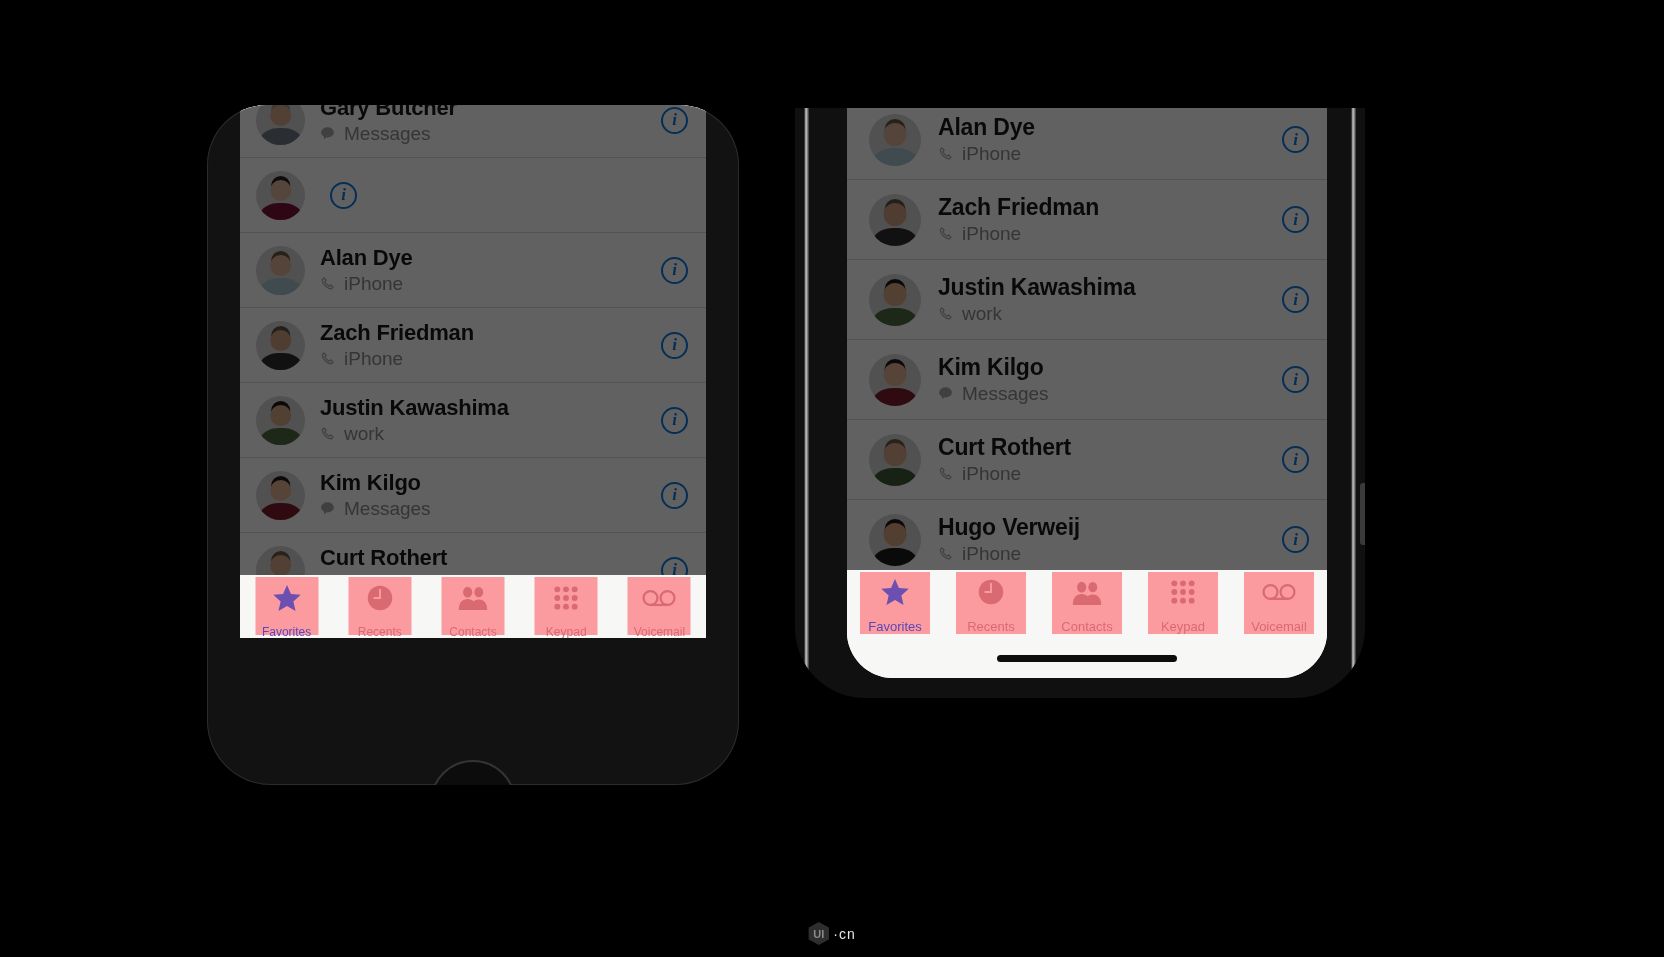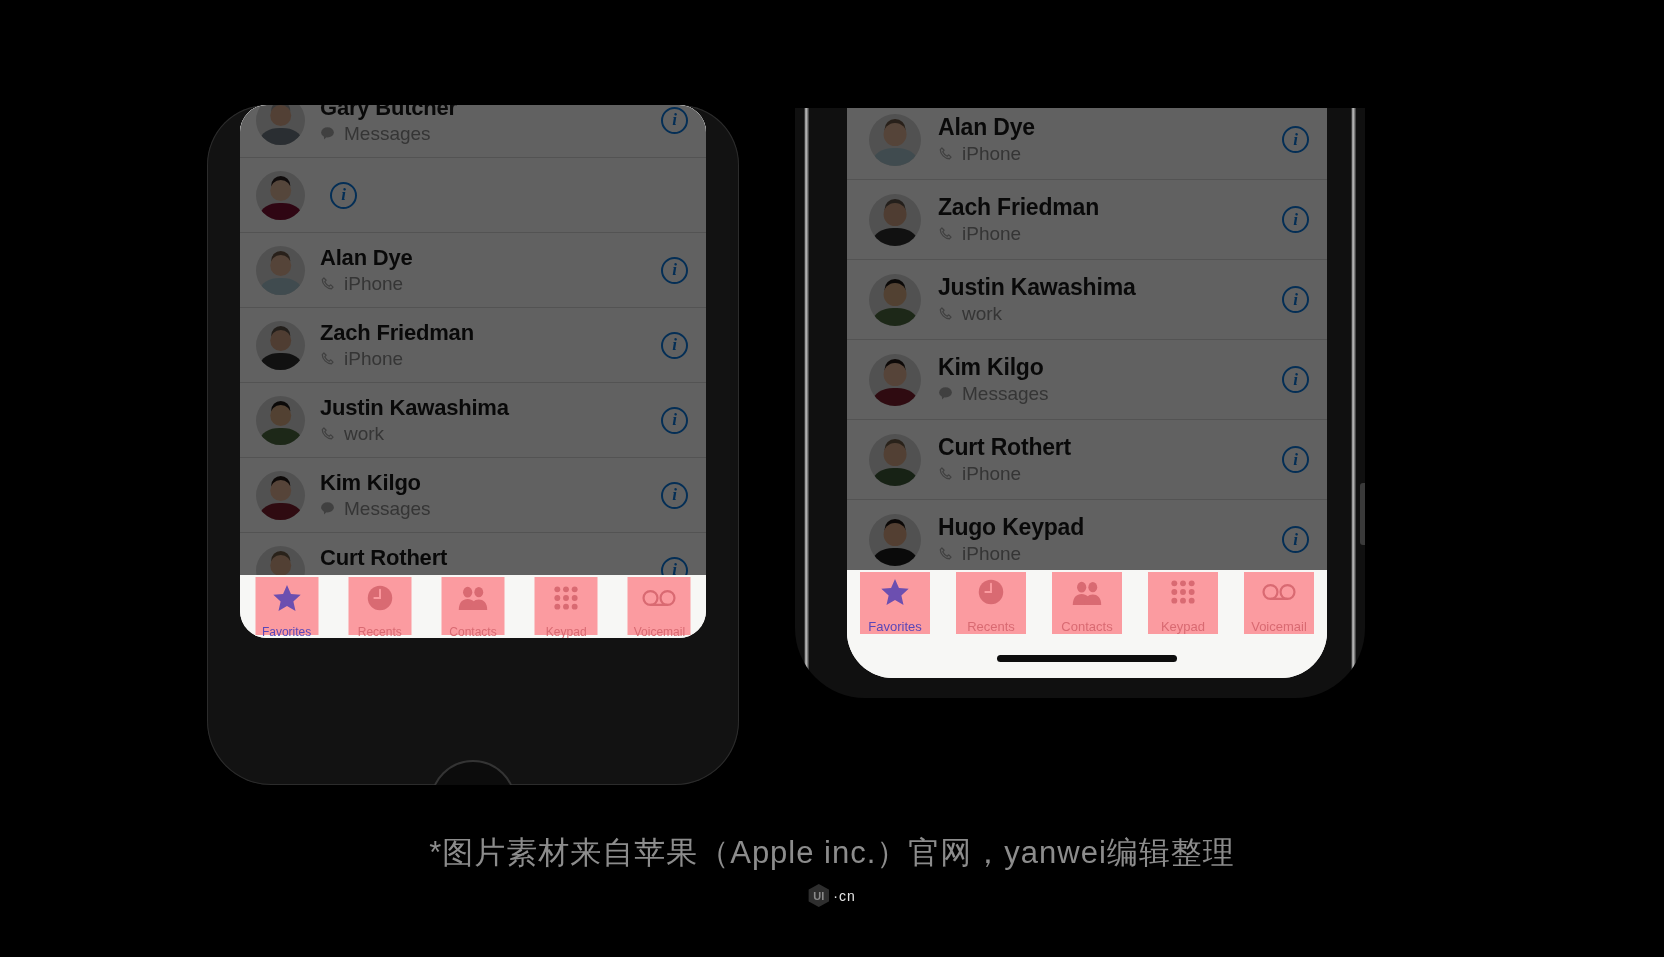--- a/index.html
+++ b/index.html
@@ -30,21 +30,20 @@
     background: #121212;
     border-radius: 60px 60px 64px 64px;
     box-shadow: inset 0 0 0 1px #2c2c2c;
     overflow: hidden;
   }
   #phone1-screen {
     position: absolute;
     left: 33px; top: 0; width: 466px; height: 533px;
     background: #fff;
     overflow: hidden;
-    border-radius: 27px;
   }
   #phone1-home {
     position: absolute;
     left: 50%; top: 655px;
     transform: translateX(-50%);
     width: 86px; height: 86px;
     border-radius: 50%;
     border: 2px solid #343434;
     background: #0c0c0c;
   }
@@ -196,21 +195,21 @@
     position: absolute;
     left: 0; right: 0; top: 832px;
     text-align: center;
     color: #8c8c8c;
     font-size: 31px;
     letter-spacing: 1px;
     z-index: 30;
   }
   #watermark {
     position: absolute;
-    left: 50%; top: 884px;
+    left: 50%; top: 922px;
     transform: translateX(-50%);
     display: flex; align-items: center; gap: 4px;
     z-index: 30;
     text-align: center;
   }
   .hexmark {
     width: 21px; height: 23px;
     background: #2e2e2e;
     clip-path: polygon(50% 0%,100% 25%,100% 75%,50% 100%,0% 75%,0% 25%);
     color: #8a8a8a; font-size: 11px; font-weight: bold;
@@ -487,21 +486,21 @@
               </div>
             </div>
             <div class="infobtn">i</div>
           </div>
           <div class="row">
             <div class="avatar" style="background: rgb(213, 213, 213);">
               <div class="head" style="background:#d9a583;box-shadow:0 -5px 0 -1px #1d1713;"></div>
               <div class="body" style="background:#1c1c1c;"></div>
             </div>
             <div class="rowtext">
-              <div class="rname">Hugo Keypad</div>
+              <div class="rname">Hugo Verweij</div>
               <div class="rsub">
                 <span class="subicon"><svg viewBox="0 0 20 20" width="15" height="15">
                     <path d="M5.2 2.6 L8.2 5.6 L6.3 7.8 C7.4 10.2 9.8 12.6 12.2 13.7 L14.4 11.8 L17.4 14.8 L15.2 17 C9 17 3 11 3 4.8 Z" fill="none" stroke="currentColor" stroke-width="1.7" stroke-linejoin="round"></path>
                   </svg></span>
                 <span>iPhone</span>
               </div>
             </div>
             <div class="infobtn">i</div>
           </div>
         </div>
@@ -564,19 +563,18 @@
                 <line x1="10" y1="19.2" x2="30" y2="19.2" stroke="currentColor" stroke-width="2.6"></line>
               </svg>
             </div>
             <div class="tlabel">Voicemail</div>
           </div>
         </div>
       <div class="home-indicator"></div>
     </div>
   </div>
 
-  <div id="caption">*图片素材来自苹果（Apple inc.）官网，yanwei编辑整理</div>
   <div id="watermark">
     <span class="hexmark">UI</span>
     <span class="wmtext">·cn</span>
   </div>
 
 </div>
 
 </body></html>

